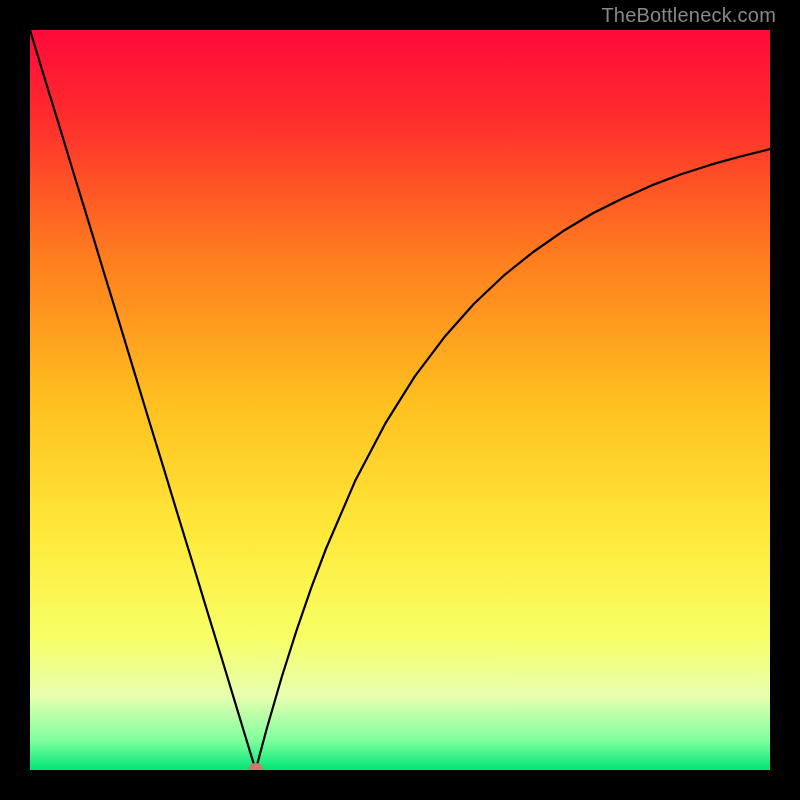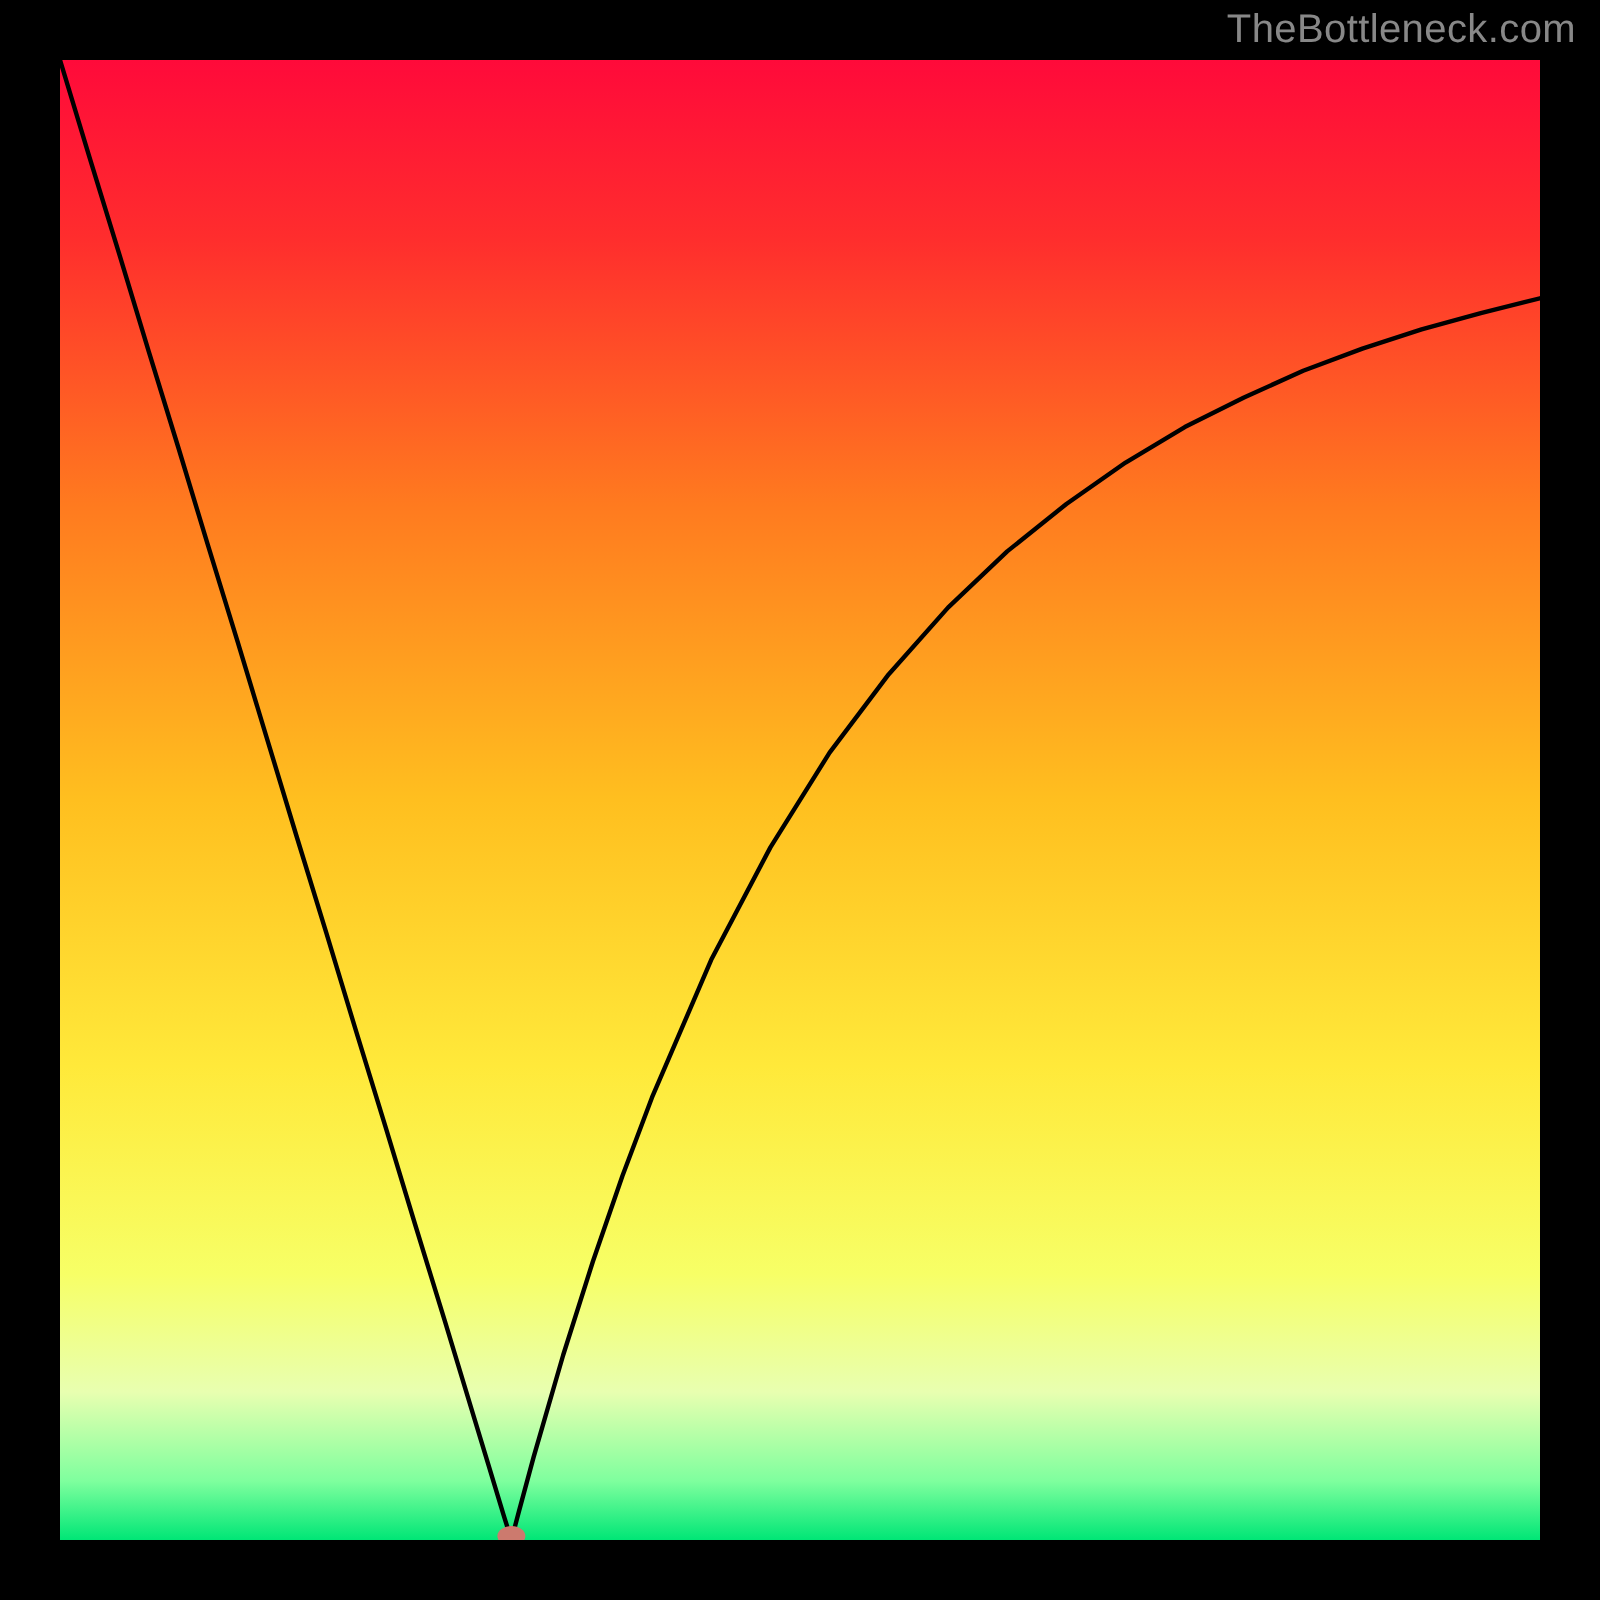--- a/index.html
+++ b/index.html
@@ -24,21 +24,21 @@
     width: 740px;
     height: 740px;
     
   }
   svg {
     display: block;
   }
   .watermark {
     position: absolute;
     top: 4px;
-    right: 12px;
+    right: 24px;
     color: #888;
     font-size: 20px;
     font-weight: 500;
     letter-spacing: 0.2px;
     user-select: none;
   }
 </style>
 </head>
 <body>
 

